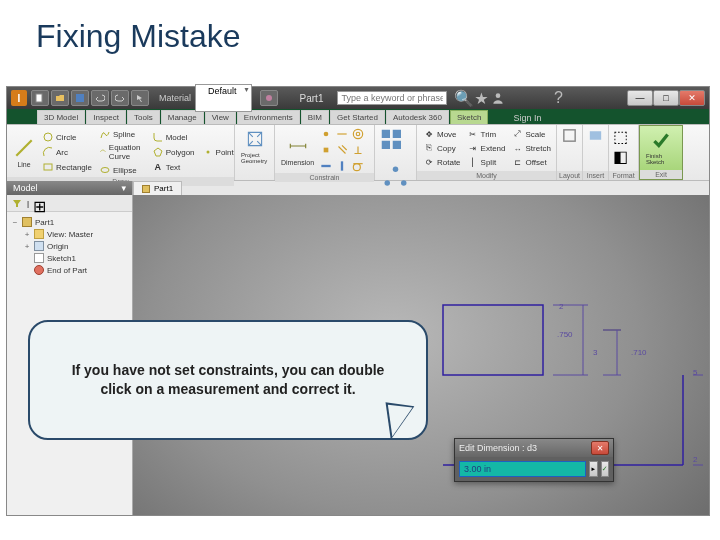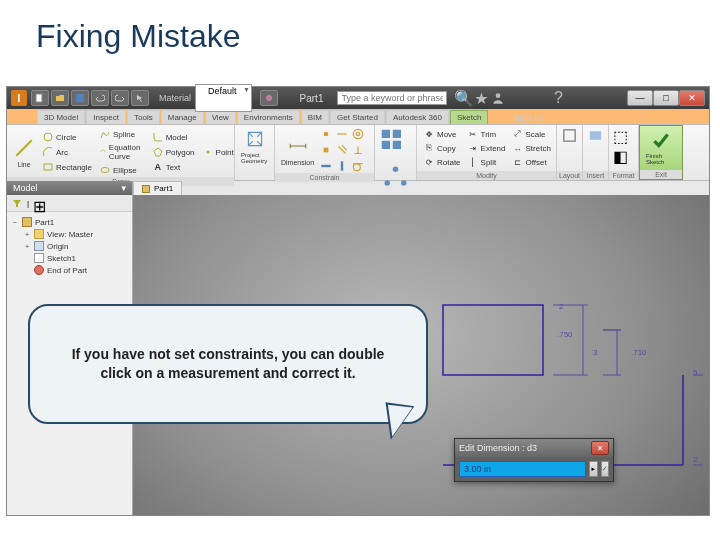--- a/index.html
+++ b/index.html
@@ -21,21 +21,21 @@
   .doc-name { color:#ddd; font-size:10px; margin-left:18px; }
   .search-box { margin-left:10px; background:#fff; border:1px solid #999; height:14px; width:110px; font-size:9px; padding:0 3px; color:#999; }
   .tb-icons { margin-left:6px; display:flex; gap:3px; }
   .tb-icon-sm { width:14px; height:14px; display:flex; align-items:center; justify-content:center; color:#bbb; }
   .signin { color:#ccc; font-size:9px; margin-left:4px;margin-top:40px; }
   .win-controls { margin-left:auto; display:flex; gap:0; }
   .win-btn { width:26px; height:16px; background:linear-gradient(#e8e8e8,#c8c8c8); border:1px solid #888; border-radius:2px; display:flex;align-items:center;justify-content:center; font-size:9px;}
   .win-btn.close { background:linear-gradient(#e47a6a,#c84a3a); color:#fff; }
 
   
-  .ribbon-tabs { height:16px; background:#fdba74; display:flex; align-items:flex-end; padding-left:30px; gap:1px; border-bottom:1px solid #bbb; }
+  .ribbon-tabs { height:16px; background:#14532d; display:flex; align-items:flex-end; padding-left:30px; gap:1px; border-bottom:1px solid #bbb; }
   .rtab { font-size:8px; padding:2px 6px; color:#444; background:#d8d8d8; border:1px solid #ccc; border-bottom:none; }
   .rtab.active { background:#b8d890; border-color:#8ab060; }
 
   
   .ribbon { height:56px; background:linear-gradient(#f8f8f8,#e8e8e8); border-bottom:1px solid #bbb; display:flex; }
   .rgroup { border-right:1px solid #ccc; padding:2px 4px; display:flex; flex-direction:column; justify-content:space-between; }
   .rgroup-label { font-size:7px; text-align:center; color:#666; background:#dcdcdc; margin:0 -4px -2px -4px; padding:1px 0; }
   .rrow { display:flex; gap:3px; align-items:center; }
   .rbtn { display:flex; align-items:center; gap:2px; font-size:8px; color:#333; padding:1px 2px; }
   .rbtn .ic { width:12px; height:12px; display:flex;align-items:center;justify-content:center; }
@@ -61,32 +61,32 @@
   .ic-end { background:#e07060; border:1px solid #a04030; border-radius:50%; }
   .expander { width:8px; font-size:8px; color:#666; text-align:center; }
 
   .canvas-area { flex:1; position:relative; }
   .doc-tab { position:absolute; top:-16px; left:0; background:#f0f0f0; border:1px solid #bbb; border-bottom:none; font-size:8px; padding:2px 8px; display:flex; gap:4px; align-items:center; }
   .canvas { position:absolute; inset:0; background:radial-gradient(ellipse 700px 500px at 260px 140px, #b8b8b8 0%, #909090 35%, #5a5a5a 70%, #3a3a3a 100%); }
   .sketch { position:absolute; }
   .dim { position:absolute; font-size:8px; color:#5a4aa0; }
 
   
-  .callout { position:absolute; left:28px; top:304px; width:400px; height:120px; background:#eef4f5; border:2px solid #2a4a6a; border-radius:20px; display:flex; align-items:center; justify-content:center; padding:10px 30px; text-align:center; }
+  .callout { position:absolute; left:28px; top:320px; width:400px; height:120px; background:#eef4f5; border:2px solid #2a4a6a; border-radius:20px; display:flex; align-items:center; justify-content:center; padding:10px 30px; text-align:center; }
   .callout-text { font-size:14px; font-weight:bold; color:#222; line-height:1.35; }
   .callout-tail { position:absolute; left:388px; top:400px; width:0; height:0; border-left:28px solid #2a4a6a; border-top:8px solid transparent; border-bottom:30px solid transparent; transform:rotate(-8deg); }
   .callout-tail::after { content:""; position:absolute; left:-26px; top:-5px; width:0;height:0; border-left:24px solid #eef4f5; border-top:6px solid transparent; border-bottom:26px solid transparent; }
 
   
   .dim-dialog { position:absolute; left:454px; top:438px; width:160px; background:#505050; border:1px solid #333; box-shadow:0 2px 6px rgba(0,0,0,.4); }
   .dd-title { background:linear-gradient(#888,#666); display:flex; align-items:center; padding:2px 4px; }
   .dd-title-text { color:#eee; font-size:9px; flex:1; }
   .dd-close { width:18px; height:14px; background:linear-gradient(#e47a6a,#c84a3a); color:#fff; border:1px solid #803020; font-size:8px; display:flex;align-items:center;justify-content:center; border-radius:2px; }
   .dd-body { padding:4px; display:flex; gap:3px; align-items:center; background:#606060; }
-  .dd-input { flex:1; background:#0ea5e9; border:1px solid #2060c0; height:16px; font-size:9px; padding:0 4px; color:#204080; }
+  .dd-input { flex:1; background:#14b8a6; border:1px solid #2060c0; height:16px; font-size:9px; padding:0 4px; color:#204080; }
   .dd-arrow { width:14px; height:16px; background:linear-gradient(#e8e8e8,#c8c8c8); border:1px solid #888; font-size:7px; display:flex;align-items:center;justify-content:center; }
 
   svg { display:block; }
 </style>
 </head>
 <body>
 
 <div class="slide-title">Fixing Mistake</div>
 
 <div class="app-window">

